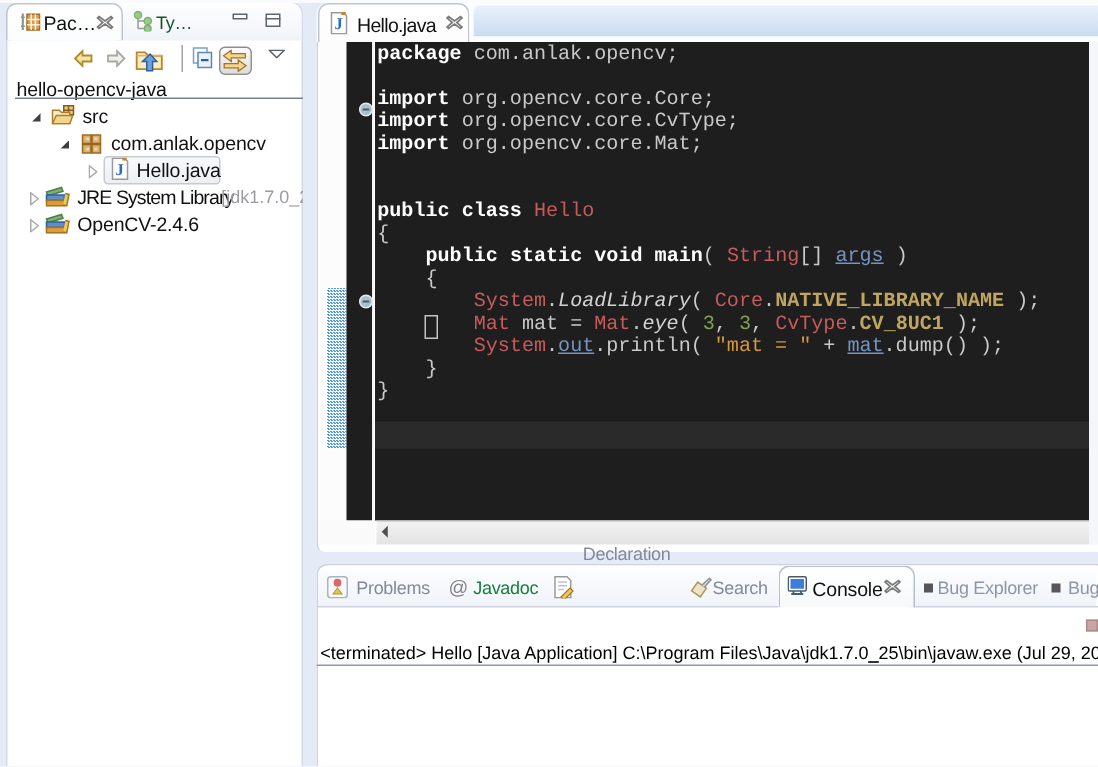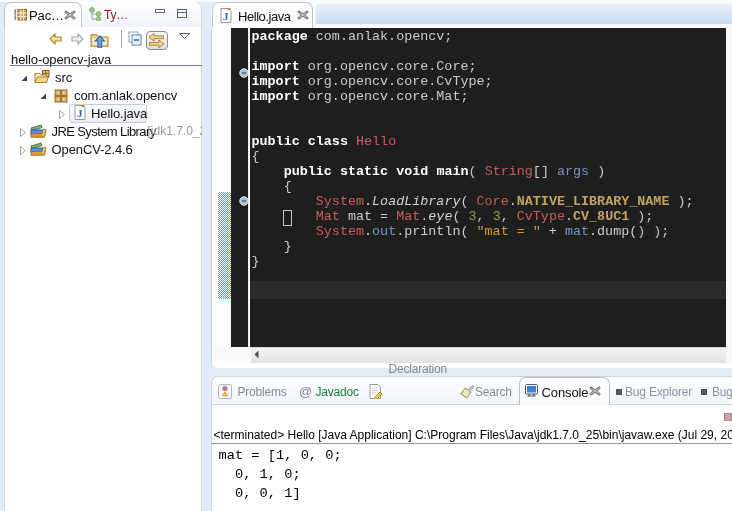--- a/index.html
+++ b/index.html
@@ -1,29 +1,29 @@
 <!DOCTYPE html>
 <html><head>
 <meta charset="utf-8">
 <style>
   html,body{margin:0;padding:0;}
   body{width:732px;height:511px;overflow:hidden;font-family:"Liberation Sans",sans-serif;}
   #root{position:relative;width:732px;height:511px;background:#E4EAF6;overflow:hidden;}
   .abs{position:absolute;}
   .panel{background:#fff;}
   .tabtext{font-size:13px;color:#111;letter-spacing:-0.1px;}
-  .graytab{font-size:12px;color:#7f1d1d;letter-spacing:-0.2px;}
+  .graytab{font-size:12px;color:#14532d;letter-spacing:-0.2px;}
   pre{margin:0;}
   .code{font-family:"Liberation Mono",monospace;font-size:13.4px;line-height:15px;color:#C9C9C9;}
   .kw{color:#FFFFFF;font-weight:bold;}
   .cls{color:#C75B5B;text-align:right;}
   .cst{color:#BFA55F;font-weight:bold;}
   .num{color:#84A14F;}
   .str{color:#D6953F;}
-  .fld{color:#7693C1;}
+  .fld{color:#7693C1;text-decoration:underline;}
   .itl{font-style:italic;color:#D2D2D2;}
 </style>
 </head>
 <body>
 <div id="root">
 
   <div class="abs" style="left:0;top:0;width:732px;height:2px;background:#FAFBFD;"></div>
 
   <div class="abs panel" style="left:4px;top:2px;width:198px;height:509px;border:1px solid #D4D9E3;border-bottom:none;border-radius:7px 7px 0 0;box-sizing:border-box;"></div>
   <div class="abs" style="left:5px;top:2px;width:196px;height:25px;background:linear-gradient(#FEFEFF,#F0F3F9);border-radius:7px 7px 0 0;"></div>
@@ -230,16 +230,13 @@
   </svg>
   <div class="abs" style="left:615.6px;top:388.5px;width:6.5px;height:6.5px;background:#55555B;"></div>
   <div class="abs graytab" style="left:625px;top:385px;color:#8D97A4;">Bug Explorer</div>
   <div class="abs" style="left:700.5px;top:388.5px;width:6.5px;height:6.5px;background:#55555B;"></div>
   <div class="abs graytab" style="left:712px;top:385px;color:#8D97A4;text-align:right;">Bug</div>
 
   <div class="abs" style="left:723.5px;top:413px;width:8px;height:8px;background:#CBA5A5;border:1px solid #AE8989;box-sizing:border-box;"></div>
 
   <div class="abs" style="left:213.5px;top:427.5px;font-size:12px;color:#000;white-space:nowrap;">&lt;terminated&gt; Hello [Java Application] C:\Program Files\Java\jdk1.7.0<b style="font-weight:normal;text-shadow:0 0 0 #000;">_</b>25\bin\javaw.exe (Jul 29, 2013 9:52:04 PM)</div>
   <div class="abs" style="left:211px;top:443px;width:521px;height:1px;background:#8F97AC;"></div>
-  <pre class="abs" style="left:218.5px;top:446px;font-family:'Liberation Mono',monospace;font-size:13.7px;line-height:19px;color:#000;">mat = [1, 0, 0;
-  0, 1, 0;
-  0, 0, 1]</pre>
 </div>
 
 </body></html>

